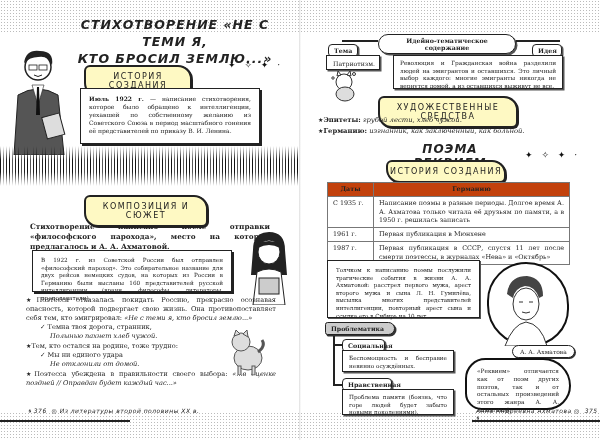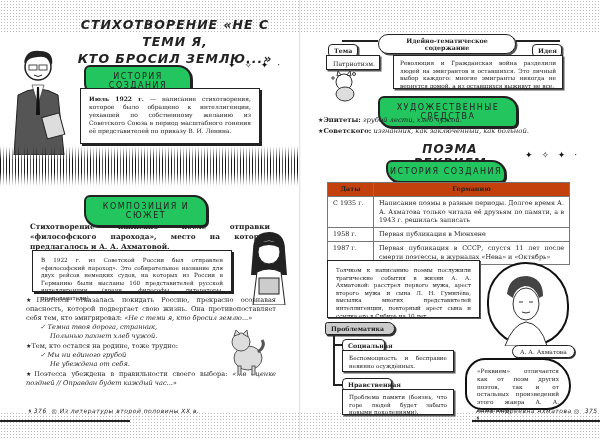--- a/index.html
+++ b/index.html
@@ -16,21 +16,21 @@
   .page-left { left: 0; }
   .page-right { left: 300px; }
   .spine { position: absolute; left: 299px; top: 0; width: 2px; height: 440px; background: linear-gradient(to right, #ddd, #fff); }
 
   .hand { font-family: "DejaVu Sans", sans-serif; font-weight: bold; letter-spacing: 1px; text-transform: uppercase; }
   .abs { position: absolute; }
 
   .title-left { left: 70px; top: 16px; width: 210px; text-align: center; font-size: 12.5px; line-height: 17px; font-style: italic; }
   .cloud-label {
     position: absolute; border: 2px solid #222; border-radius: 6px 14px 6px 14px;
-    background: #22c55e; font-size: 8px; text-align: center; padding: 5px 0;
+    background: #fef9c3; font-size: 8px; text-align: center; padding: 5px 0;
     font-family: "DejaVu Sans", sans-serif; letter-spacing: 1.5px; text-transform: uppercase;
     box-shadow: 1px 1px 0 #222;
   }
   .sparkles { font-size: 9px; letter-spacing: 3px; color: #111; }
 
   .speech-box {
     position: absolute; border: 1.5px solid #222; background: #fff;
     font-size: 6.2px; line-height: 8.2px; text-align: justify; padding: 6px 8px;
     box-shadow: 2px 2px 0 #222;
   }
@@ -48,21 +48,21 @@
   .char-dog { left: 228px; top: 330px; width: 38px; height: 45px; }
   .char-cat { left: 30px; top: 70px; width: 28px; height: 32px; }
   .portrait { left: 185px; top: 268px; width: 82px; height: 78px; }
 
   .para { font-size: 7.3px; line-height: 10px; text-align: justify; }
   .para-intro { left: 30px; top: 222px; width: 240px; font-weight: bold; font-family: "DejaVu Serif", serif; }
   .bullets { left: 26px; top: 295px; width: 250px; font-size: 6.6px; line-height: 9px; text-align: justify; }
   .bullets .b { display: block; }
   .bullets .star::before { content: "\2605 "; font-size: 6px; }
   .bullets .quote { font-style: italic; }
-  .bullets .ind { display: block; padding-left: 14px; font-style: italic; }
+  .bullets .ind { display: block; padding-left: 14px; }
   .bullets .ind2 { display: block; padding-left: 24px; font-style: italic; }
 
   .footer { position: absolute; top: 407px; font-size: 6px; font-family: "DejaVu Sans", sans-serif; font-style: italic; letter-spacing: 0.5px; }
   .footer-line { position: absolute; height: 1.5px; background: #222; }
 
   
   .section-tag {
     position: absolute; border: 1.5px solid #222; border-radius: 4px; background: #fff;
     font-size: 6.3px; font-weight: bold; padding: 2px 5px; box-shadow: 1.5px 1.5px 0 #555;
   }
@@ -152,22 +152,22 @@
     <rect x="14" y="48" width="20" height="16" fill="#ccc" stroke="#222"></rect>
   </svg>
 
   <div class="speech-box" style="left:32px; top:250px; width:200px; height:42px; font-size:5.7px; line-height:7.6px;">В 1922 г. из Советской России был отправлен «философский пароход». Это собирательное название для двух рейсов немецких судов, на которых из России в Германию были высланы 160 представителей русской интеллигенции (врачи, философы, литераторы, преподаватели).</div>
 
   <div class="abs bullets">
     <span class="b star"><span>Поэтесса отказалась покидать Россию, прекрасно осознавая опасность, которой подвергает свою жизнь. Она противопоставляет себя тем, кто эмигрировал: </span><span class="quote">«Не с теми я, кто бросил землю...»</span></span>
     <span class="ind">✓ Темна твоя дорога, странник,</span>
     <span class="ind2">Полынью пахнет хлеб чужой.</span>
     <span class="b star">Тем, кто остался на родине, тоже трудно:</span>
-    <span class="ind">✓ Мы ни единого грубой</span>
-    <span class="ind2">Не убеждена от себя.</span>
+    <span class="ind">✓ Мы ни единого удара</span>
+    <span class="ind2">Не отклонили от домой.</span>
     <span class="b star"><span>Поэтесса убеждена в правильности своего выбора: </span><span class="quote">«...в оценке поздней // Оправдан будет каждый час...»</span></span>
   </div>
 
   <svg class="abs char-dog" viewBox="0 0 38 45">
     <ellipse cx="20" cy="28" rx="14" ry="12" fill="#ddd" stroke="#555"></ellipse>
     <circle cx="13" cy="12" r="9" fill="#ddd" stroke="#555"></circle>
     <path d="M6 6 L8 0 L12 4Z M15 4 L19 0 L20 7Z" fill="#ddd" stroke="#555"></path>
     <path d="M30 22 Q38 16 34 10" fill="none" stroke="#555" stroke-width="3"></path>
     <rect x="10" y="36" width="3" height="9" fill="#ddd" stroke="#555"></rect>
     <rect x="24" y="36" width="3" height="9" fill="#ddd" stroke="#555"></rect>
@@ -199,42 +199,42 @@
     <path d="M7 6 L8 1 L11 5Z M17 5 L20 1 L21 6Z" fill="#fff" stroke="#333"></path>
     <ellipse cx="15" cy="24" rx="9" ry="7" fill="#ddd" stroke="#333"></ellipse>
     <circle cx="24" cy="4" r="1.5" fill="none" stroke="#333"></circle>
     <circle cx="3" cy="8" r="1.2" fill="none" stroke="#333"></circle>
   </svg>
 
   <div class="cloud-label" style="left:78px; top:96px; width:140px;">Художественные средства</div>
 
   <div class="abs devices">
     <span class="dev"><b>Эпитеты:</b> <i>грубой лести, хлеб чужой.</i></span>
-    <span class="dev"><b>Советского:</b> <i>изгнанник, как заключённый, как больной.</i></span>
+    <span class="dev"><b>Германию:</b> <i>изгнанник, как заключённый, как больной.</i></span>
   </div>
 
   <div class="abs title-right hand" style="top:142px; left:80px; width:140px;">Поэма «Реквием»</div>
   <div class="abs sparkles" style="left:225px; top:150px;">✦ ✧ ✦ ·</div>
 
   <div class="cloud-label" style="left:86px; top:160px; width:120px;">История создания</div>
 
   <table class="dates">
     <thead>
       <tr>
         <th>Даты</th>
         <th>Германию</th>
       </tr>
     </thead>
     <tbody>
       <tr>
         <td class="d">С 1935 г.</td>
-        <td>Написание поэмы в разные периоды. Долгое время А. А. Ахматова только читала её друзьям по памяти, а в 1943 г. решилась записать</td>
-      </tr>
-      <tr>
-        <td class="d">1958 г.</td>
+        <td>Написание поэмы в разные периоды. Долгое время А. А. Ахматова только читала её друзьям по памяти, а в 1950 г. решилась записать</td>
+      </tr>
+      <tr>
+        <td class="d">1961 г.</td>
         <td>Первая публикация в Мюнхене</td>
       </tr>
       <tr>
         <td class="d">1987 г.</td>
         <td>Первая публикация в СССР, спустя 11 лет после смерти поэтессы, в журналах «Нева» и «Октябрь»</td>
       </tr>
     </tbody>
   </table>
 
   <div class="speech-box" style="left:27px; top:260px; width:153px; height:58px; font-size:5.6px; line-height:7.6px; box-shadow:1px 1px 0 #555;">Толчком к написанию поэмы послужили трагические события в жизни А. А. Ахматовой: расстрел первого мужа, арест второго мужа и сына Л. Н. Гумилёва, высылка многих представителей интеллигенции, повторный арест сына и ссылка его в Сибирь на 10 лет.</div>

